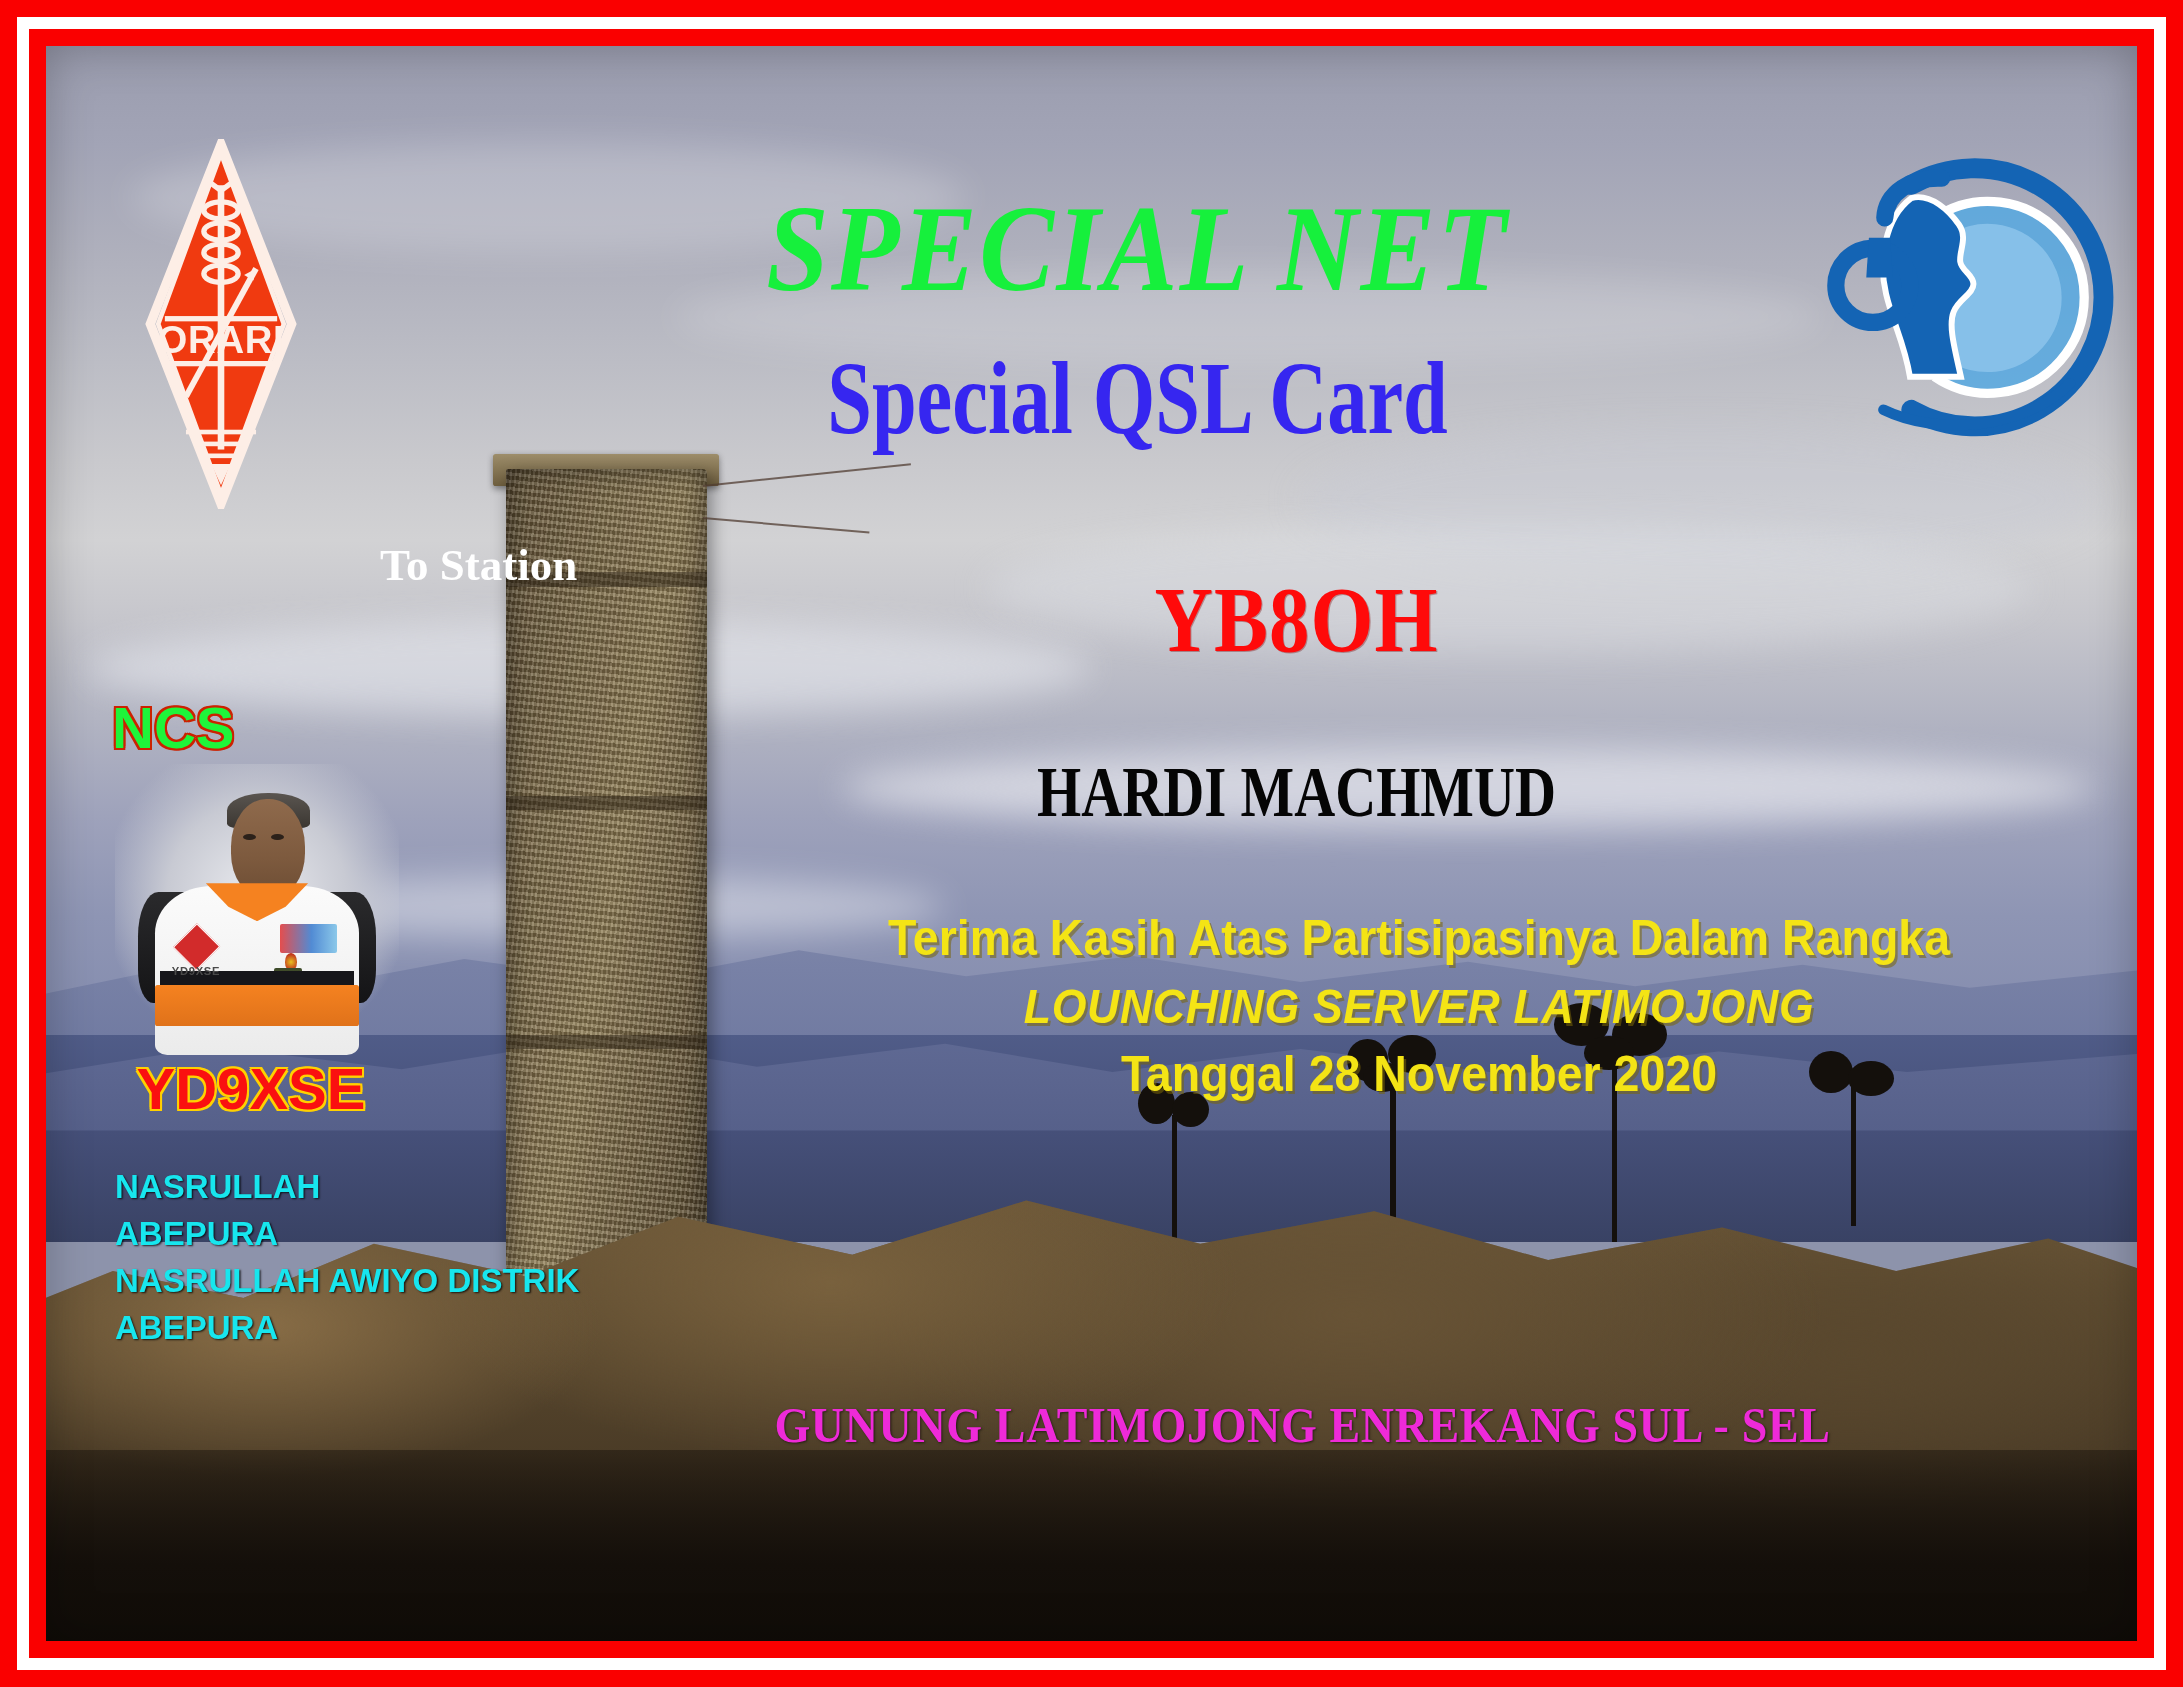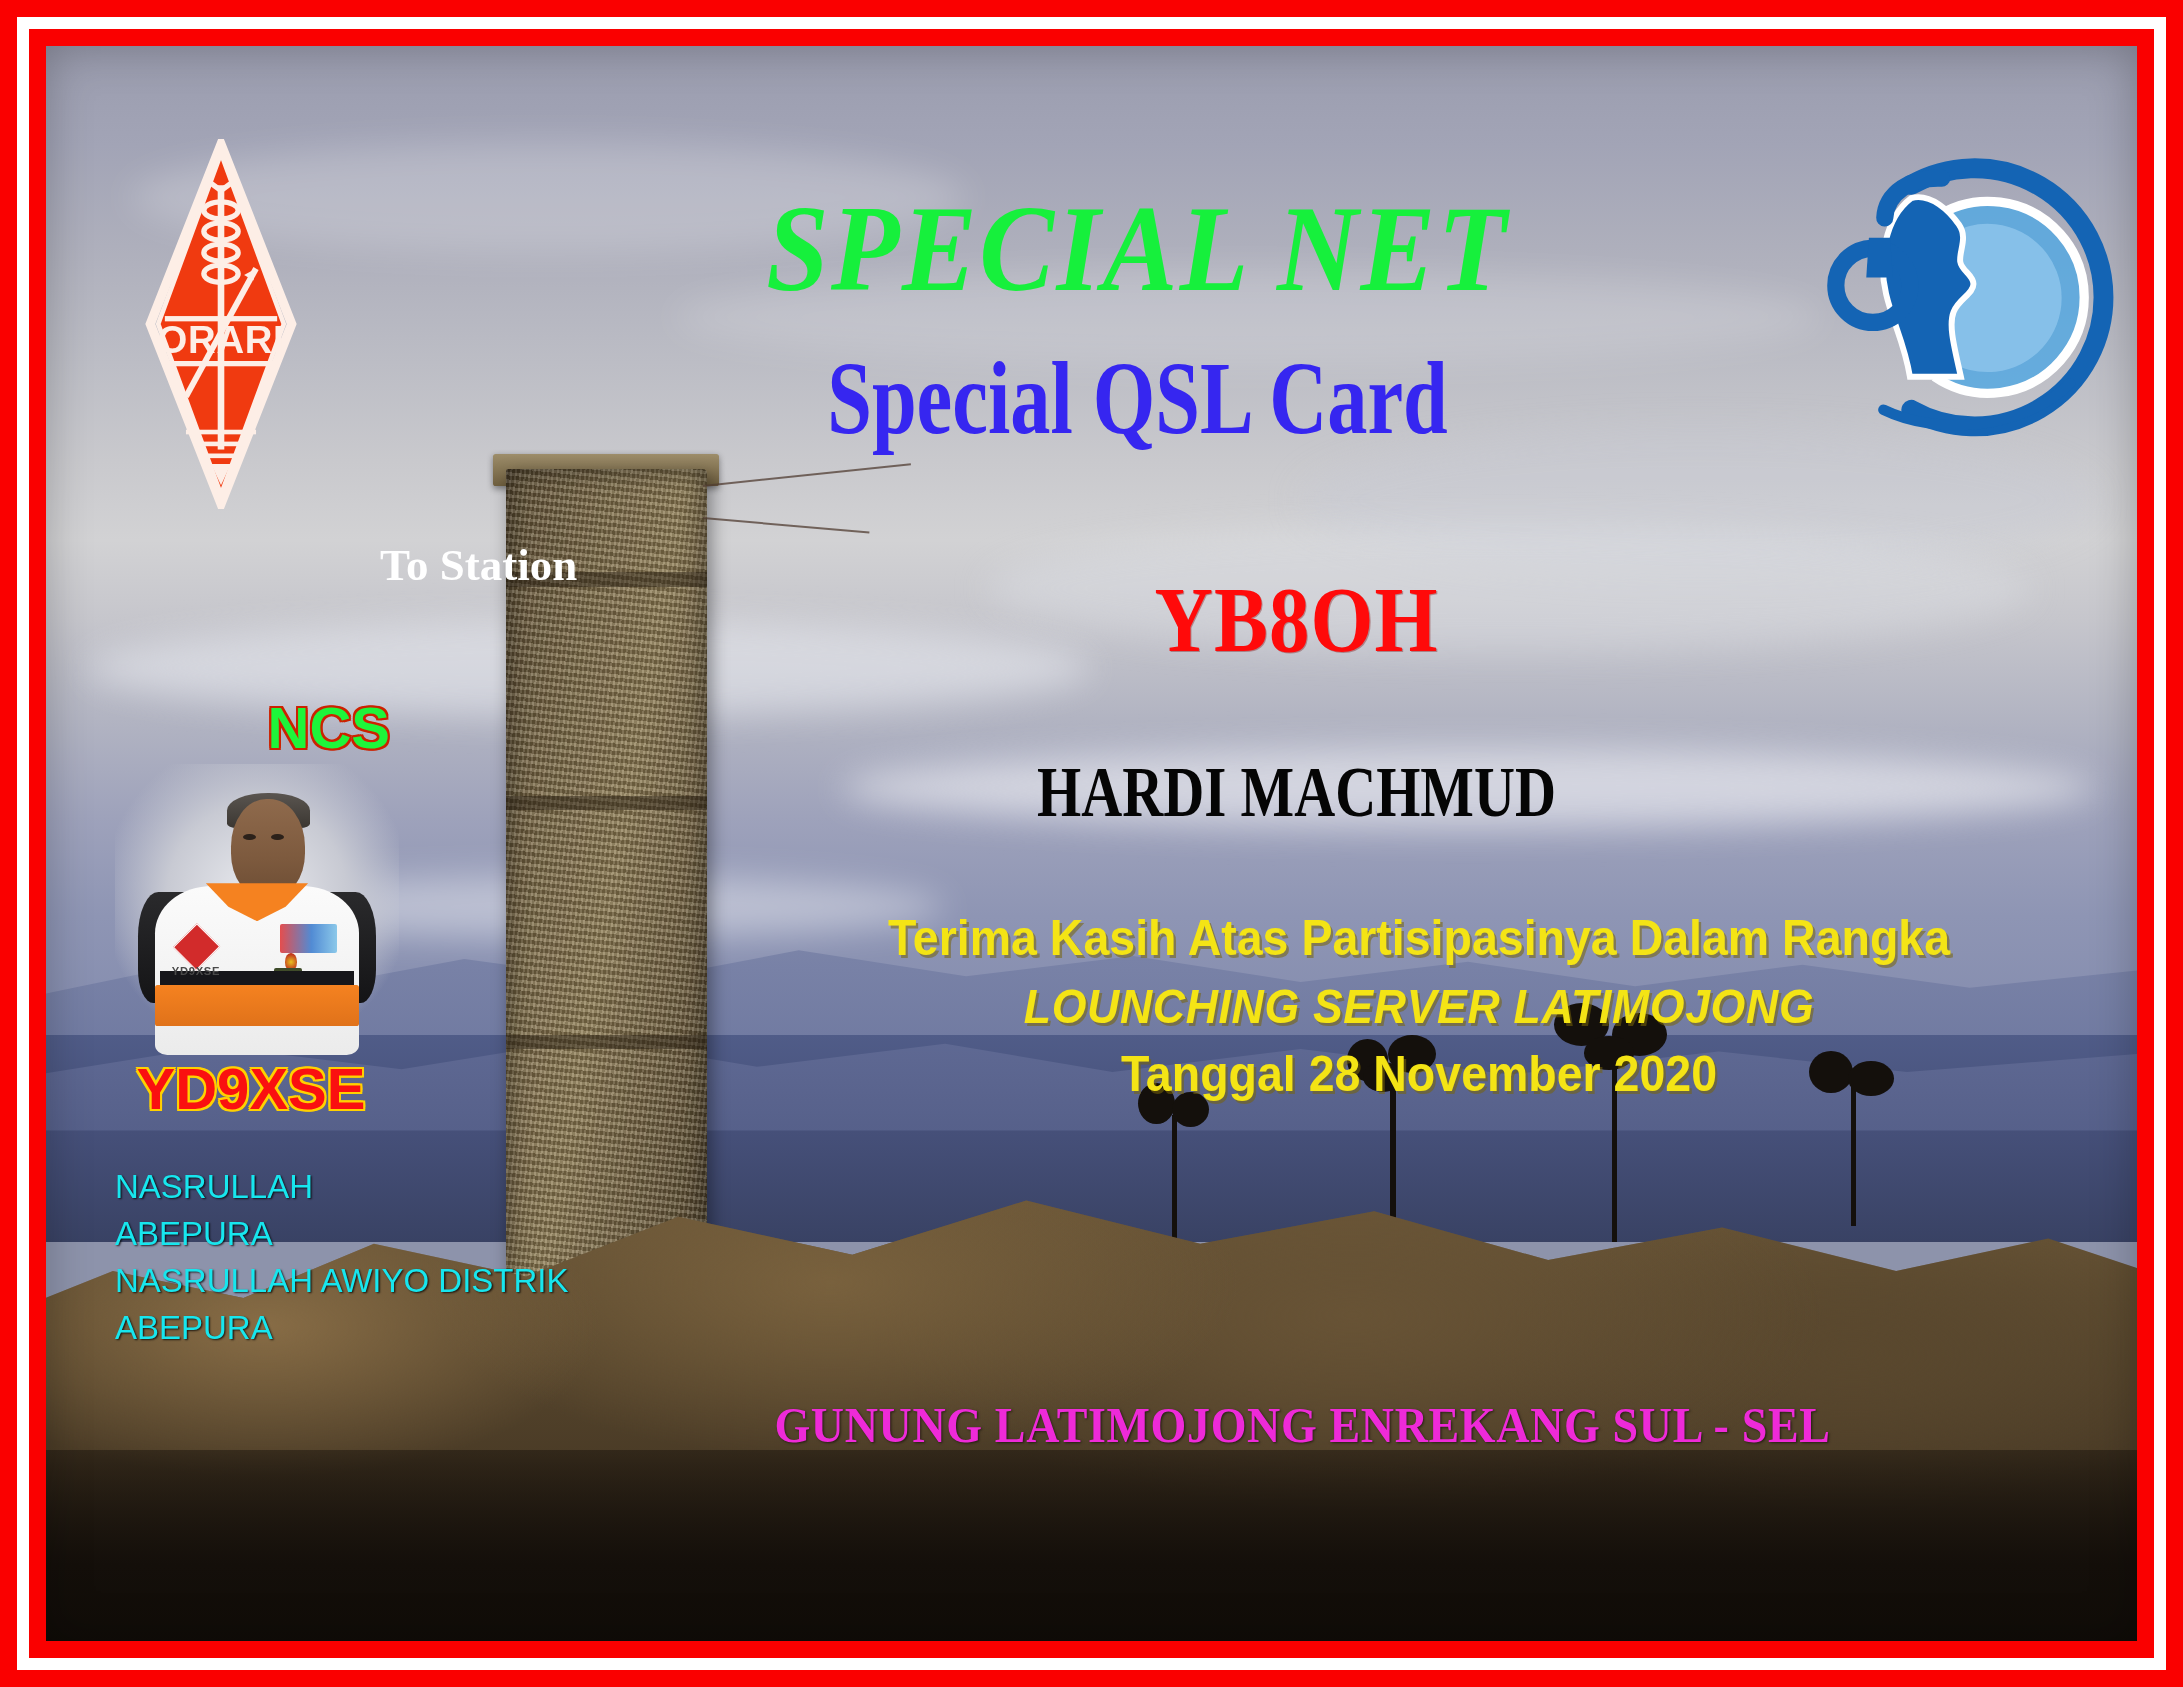--- a/index.html
+++ b/index.html
@@ -145,21 +145,21 @@
     position:absolute;text-align:center;color:#f4e415;
     font-family:"Liberation Sans",sans-serif;font-weight:700;
     text-shadow:2.6px 2.6px 0 rgba(120,100,10,.55);
   }
   .y1{left:728px;top:863px;width:1290px;font-size:50px;transform:scaleX(.93);}
   .y2{left:728px;top:933px;width:1290px;font-size:48px;font-style:italic;
       transform:scaleX(.93);letter-spacing:0.7px;}
   .y3{left:728px;top:999px;width:1290px;font-size:50px;transform:scaleX(.93);}
 
   .t-ncs{
-    position:absolute;left:66px;top:648px;width:278px;text-align:right;
+    position:absolute;left:66px;top:648px;width:278px;text-align:left;
     font-family:"Liberation Sans",sans-serif;font-weight:700;font-size:58px;
     color:#1ef53a;
     text-shadow:-2px -2px 0 #cc2200,2px -2px 0 #cc2200,-2px 2px 0 #cc2200,2px 2px 0 #cc2200,
                  0 -2px 0 #cc2200,0 2px 0 #cc2200,-2px 0 0 #cc2200,2px 0 0 #cc2200;
   }
   .t-ncscall{
     position:absolute;left:46px;top:1009px;width:318px;text-align:center;
     font-family:"Liberation Sans",sans-serif;font-weight:700;font-size:58px;
     color:#fa1010;
     text-shadow:-2px -2px 0 #ffd100,2px -2px 0 #ffd100,-2px 2px 0 #ffd100,2px 2px 0 #ffd100,
@@ -201,21 +201,21 @@
   .op-badge{position:absolute;left:56%;top:70%;width:10%;height:12%;
     background:linear-gradient(180deg,#3c4a2a 0%, #6d5a20 100%);border-radius:2px;}
   .op-lanyard{position:absolute;left:60%;top:65%;width:4%;height:6%;
     background:radial-gradient(circle,#e8c020 0%, #c23b1e 70%);border-radius:50%;}
   .op-text{position:absolute;left:20%;top:69%;font-size:11.2px;color:#4a4a4a;
     font-family:"Liberation Sans",sans-serif;font-weight:700;letter-spacing:0.7px;}
 
   
   .addr{
     position:absolute;left:69px;top:1118px;width:648px;
-    font-family:"Liberation Sans",sans-serif;font-weight:400;
+    font-family:"Liberation Sans",sans-serif;font-weight:700;
     font-size:33px;line-height:1.42;color:#17e6ee;
     text-shadow:1.3px 1.3px 2px rgba(0,0,0,.75);
   }
 
   
   .qtable{
     position:absolute;left:681px;top:1118px;width:1356px;height:173px;
     border:2.6px dashed #e8e01a;box-sizing:border-box;
     display:grid;grid-template-columns:225px 271px 142px 248px 212px 255px;
     grid-template-rows:61px 1fr;

